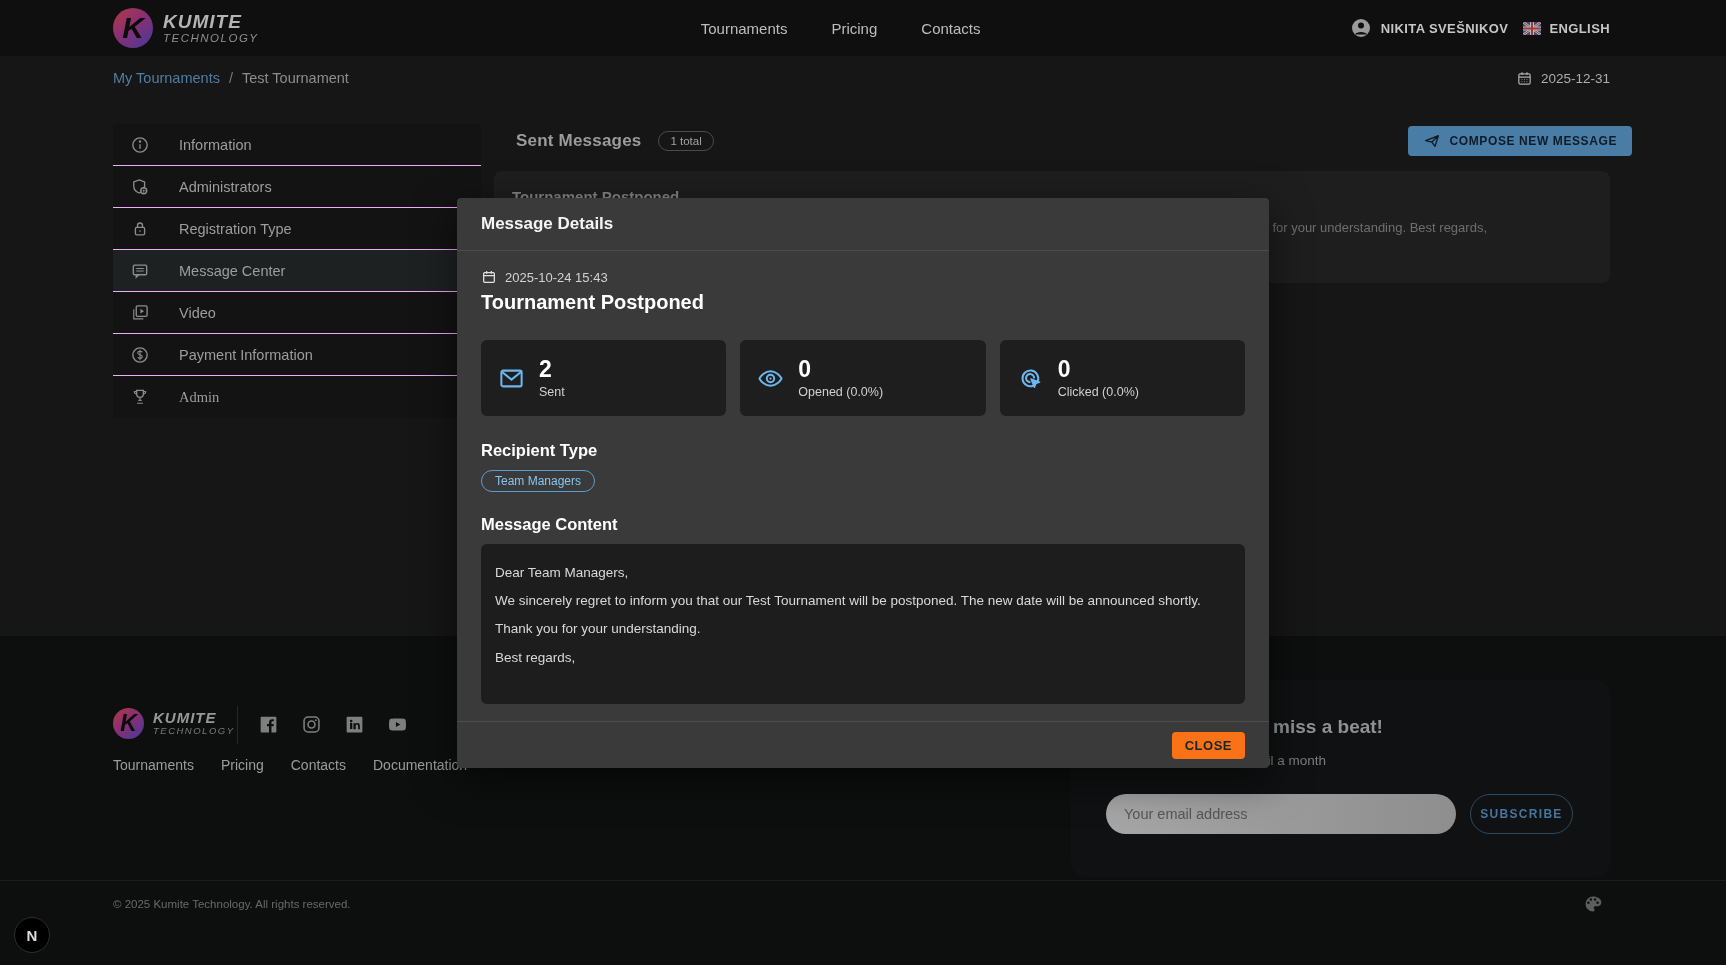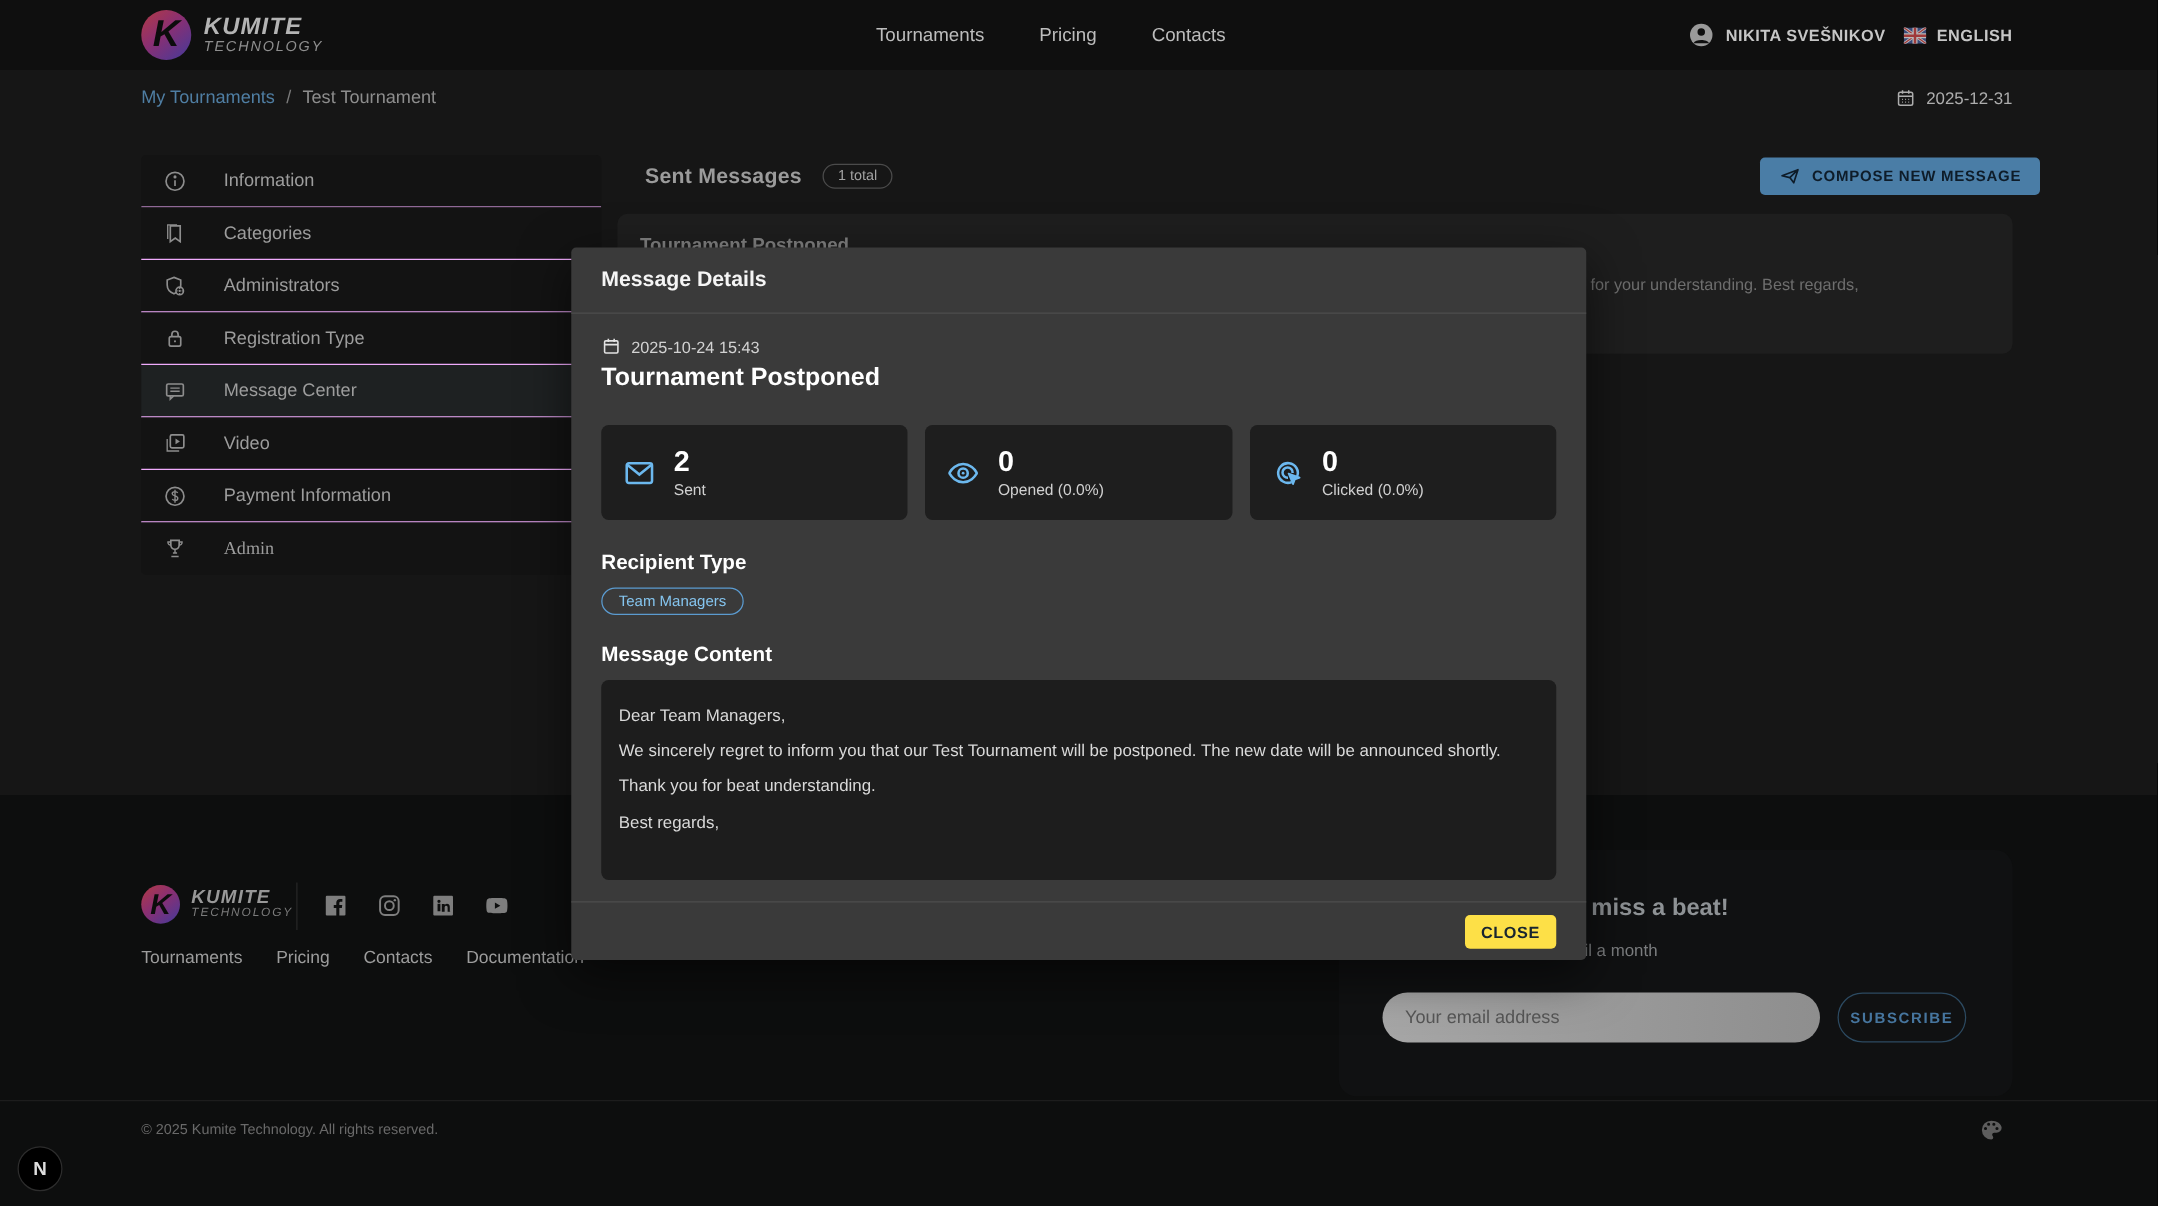--- a/index.html
+++ b/index.html
@@ -80,21 +80,21 @@
   .stat-col { margin-left:14px; display:flex; flex-direction:column; }
   .stat-value { color:#ffffff; font-size:23px; font-weight:bold; line-height:1.1; }
   .stat-label { color:#d0d0d0; font-size:12.5px; margin-top:3px; }
   .section-heading { position:absolute; left:24px; color:#ffffff; font-size:16.5px; font-weight:bold; }
   #recipient-heading { top:190px; }
   #recipient-chip { position:absolute; top:219px; left:24px; height:22px; border:1px solid #5b9bd0; border-radius:12px; color:#85c5ef; font-size:12px; display:flex; align-items:center; padding:0 13px; }
   #content-heading { top:264px; }
   #content-box { position:absolute; top:293px; left:24px; width:764px; height:160px; background:#1d1d1d; border-radius:6px; padding:22px 14px 0 14px; }
   #content-box p { color:#d9d9d9; font-size:13.5px; margin:0 0 14px 0; line-height:1.05; }
   #modal-footer { position:absolute; top:523px; left:0; width:812px; height:47px; border-top:1px solid #4d4d4d; display:flex; align-items:center; justify-content:flex-end; padding-right:24px; }
-  #close-btn { background:#fde047; border:none; border-radius:4px; color:#182530; font-size:13px; font-weight:bold; letter-spacing:0.5px; padding:6px 13px; cursor:pointer; font-family:inherit;margin-left:44px; }
+  #close-btn { background:#f97316; border:none; border-radius:4px; color:#182530; font-size:13px; font-weight:bold; letter-spacing:0.5px; padding:6px 13px; cursor:pointer; font-family:inherit;margin-left:44px; }
 
   
   #nextjs-badge { position:absolute; top:917px; left:14px; width:36px; height:36px; border-radius:50%; background:#000; border:1px solid #2d2d2d; color:#dedede; font-size:15px; font-weight:bold; display:flex; align-items:center; justify-content:center; z-index:100; cursor:pointer; }
 
   svg { display:block; }
 </style>
 </head>
 <body>
 
 <div id="app">
@@ -154,27 +154,20 @@
     <div class="side-item">
       <svg class="side-icon" viewBox="0 0 24 24" fill="none" stroke="currentColor" stroke-width="1.6">
           <circle cx="12" cy="12" r="8.6"></circle>
           <path d="M12 11v5.5"></path>
           <circle cx="12" cy="7.8" r="0.7" fill="currentColor"></circle>
         </svg>
       <span class="side-label">Information</span>
     </div>
     <div class="side-item">
       <svg class="side-icon" viewBox="0 0 24 24" fill="none" stroke="currentColor" stroke-width="1.6">
-          <path d="M7.5 4.5h9.5v15l-4.75-3.4L7.5 19.5z"></path>
-          <path d="M5 17V3.5h9" stroke-width="1.3"></path>
-        </svg>
-      <span class="side-label">Categories</span>
-    </div>
-    <div class="side-item">
-      <svg class="side-icon" viewBox="0 0 24 24" fill="none" stroke="currentColor" stroke-width="1.6">
           <path d="M11 3.5L17.5 6v4.8c0 4.2-2.8 7-6.5 8.4-3.7-1.4-6.5-4.2-6.5-8.4V6z"></path>
           <circle cx="16.5" cy="16.5" r="3.6" fill="#131313"></circle>
           <circle cx="16.5" cy="16.5" r="1.1" fill="currentColor" stroke="none"></circle>
           <path d="M16.5 13.6v1M16.5 18.4v1M13.6 16.5h1M18.4 16.5h1" stroke-width="1.2"></path>
         </svg>
       <span class="side-label">Administrators</span>
     </div>
     <div class="side-item">
       <svg class="side-icon" viewBox="0 0 24 24" fill="none" stroke="currentColor" stroke-width="1.6">
           <rect x="6.5" y="10" width="11" height="9" rx="1.6"></rect>
@@ -331,21 +324,21 @@
         </div>
       </div>
 
       <div class="section-heading" id="recipient-heading">Recipient Type</div>
       <div id="recipient-chip">Team Managers</div>
 
       <div class="section-heading" id="content-heading">Message Content</div>
       <div id="content-box">
         <p>Dear Team Managers,</p>
         <p>We sincerely regret to inform you that our Test Tournament will be postponed. The new date will be announced shortly.</p>
-        <p>Thank you for beat understanding.</p>
+        <p>Thank you for your understanding.</p>
         <p>Best regards,</p>
       </div>
     </div>
     <div id="modal-footer">
       <button id="close-btn">CLOSE</button>
     </div>
   </div>
 
   <div id="nextjs-badge">N</div>
 

